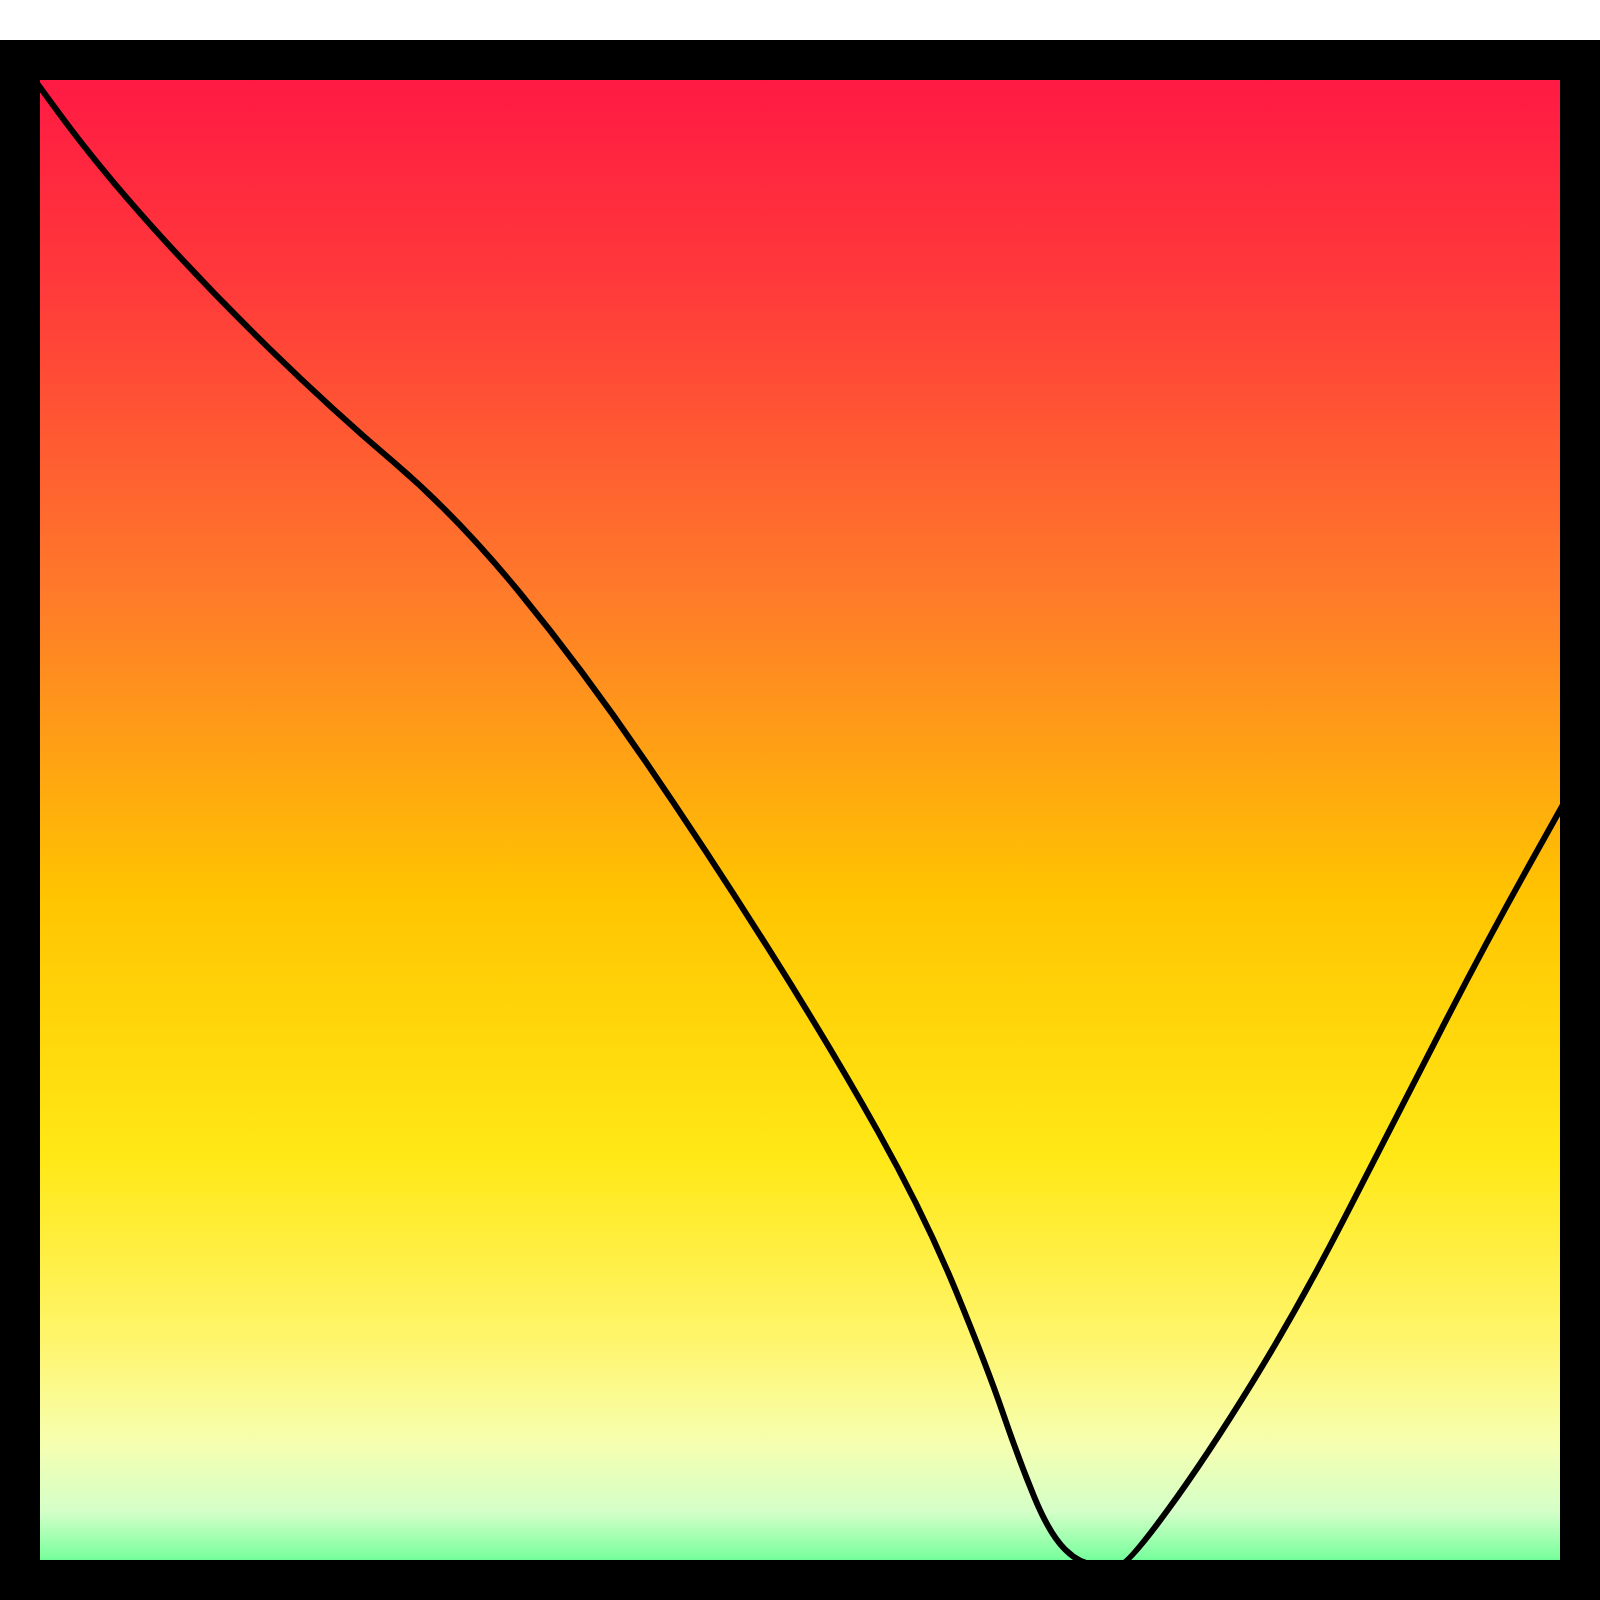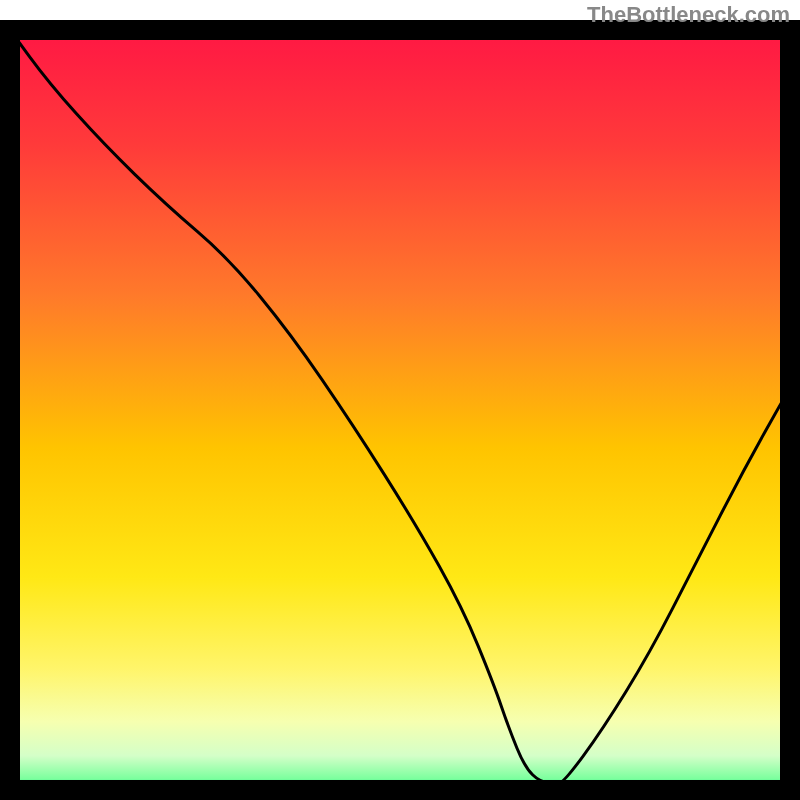--- a/index.html
+++ b/index.html
@@ -29,21 +29,20 @@
     position: absolute;
     top: 0;
     left: 0;
     z-index: 1;
   }
 </style>
 </head>
 <body>
 
 <div class="wrap">
-  <div class="watermark">TheBottleneck.com</div>
   <svg class="chart" width="800" height="800" viewBox="0 0 800 800">
       <defs>
         <linearGradient id="bg-grad" x1="0" y1="0" x2="0" y2="1">
           <stop offset="0%" stop-color="#ff1744"></stop>
           <stop offset="15%" stop-color="#ff3a3a"></stop>
           <stop offset="35%" stop-color="#ff7a2a"></stop>
           <stop offset="55.00000000000001%" stop-color="#ffc400"></stop>
           <stop offset="72%" stop-color="#ffe815"></stop>
           <stop offset="84%" stop-color="#fff56a"></stop>
           <stop offset="91%" stop-color="#f6ffb0"></stop>

